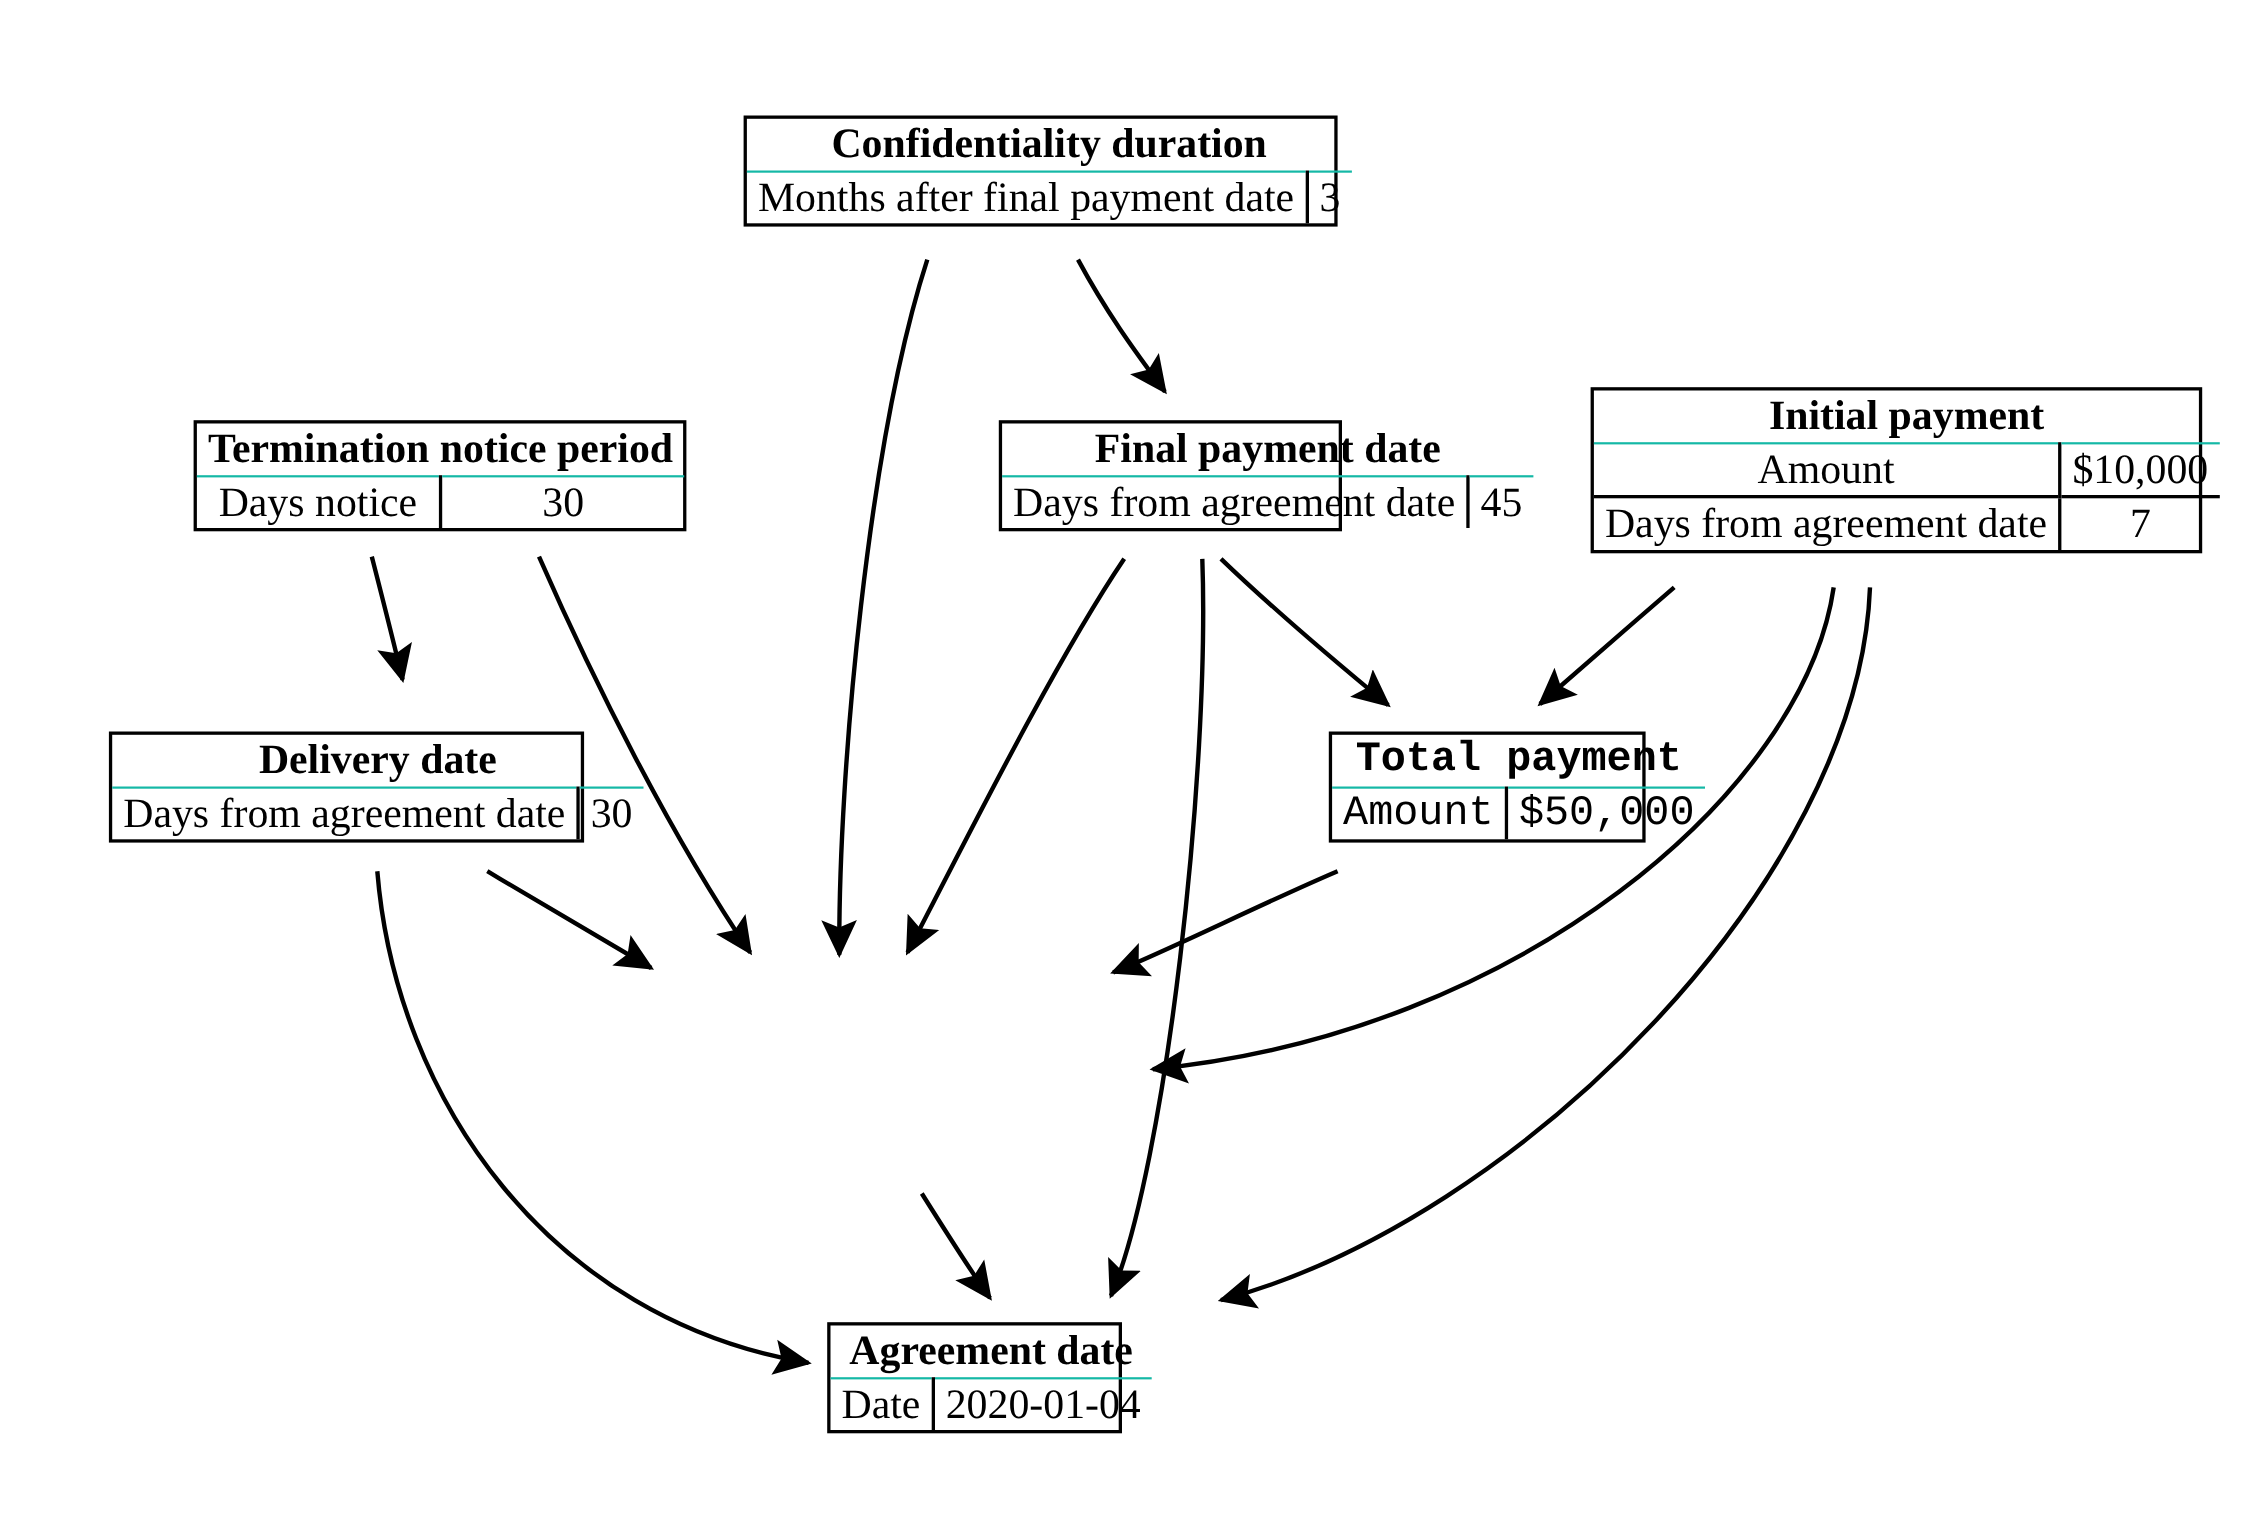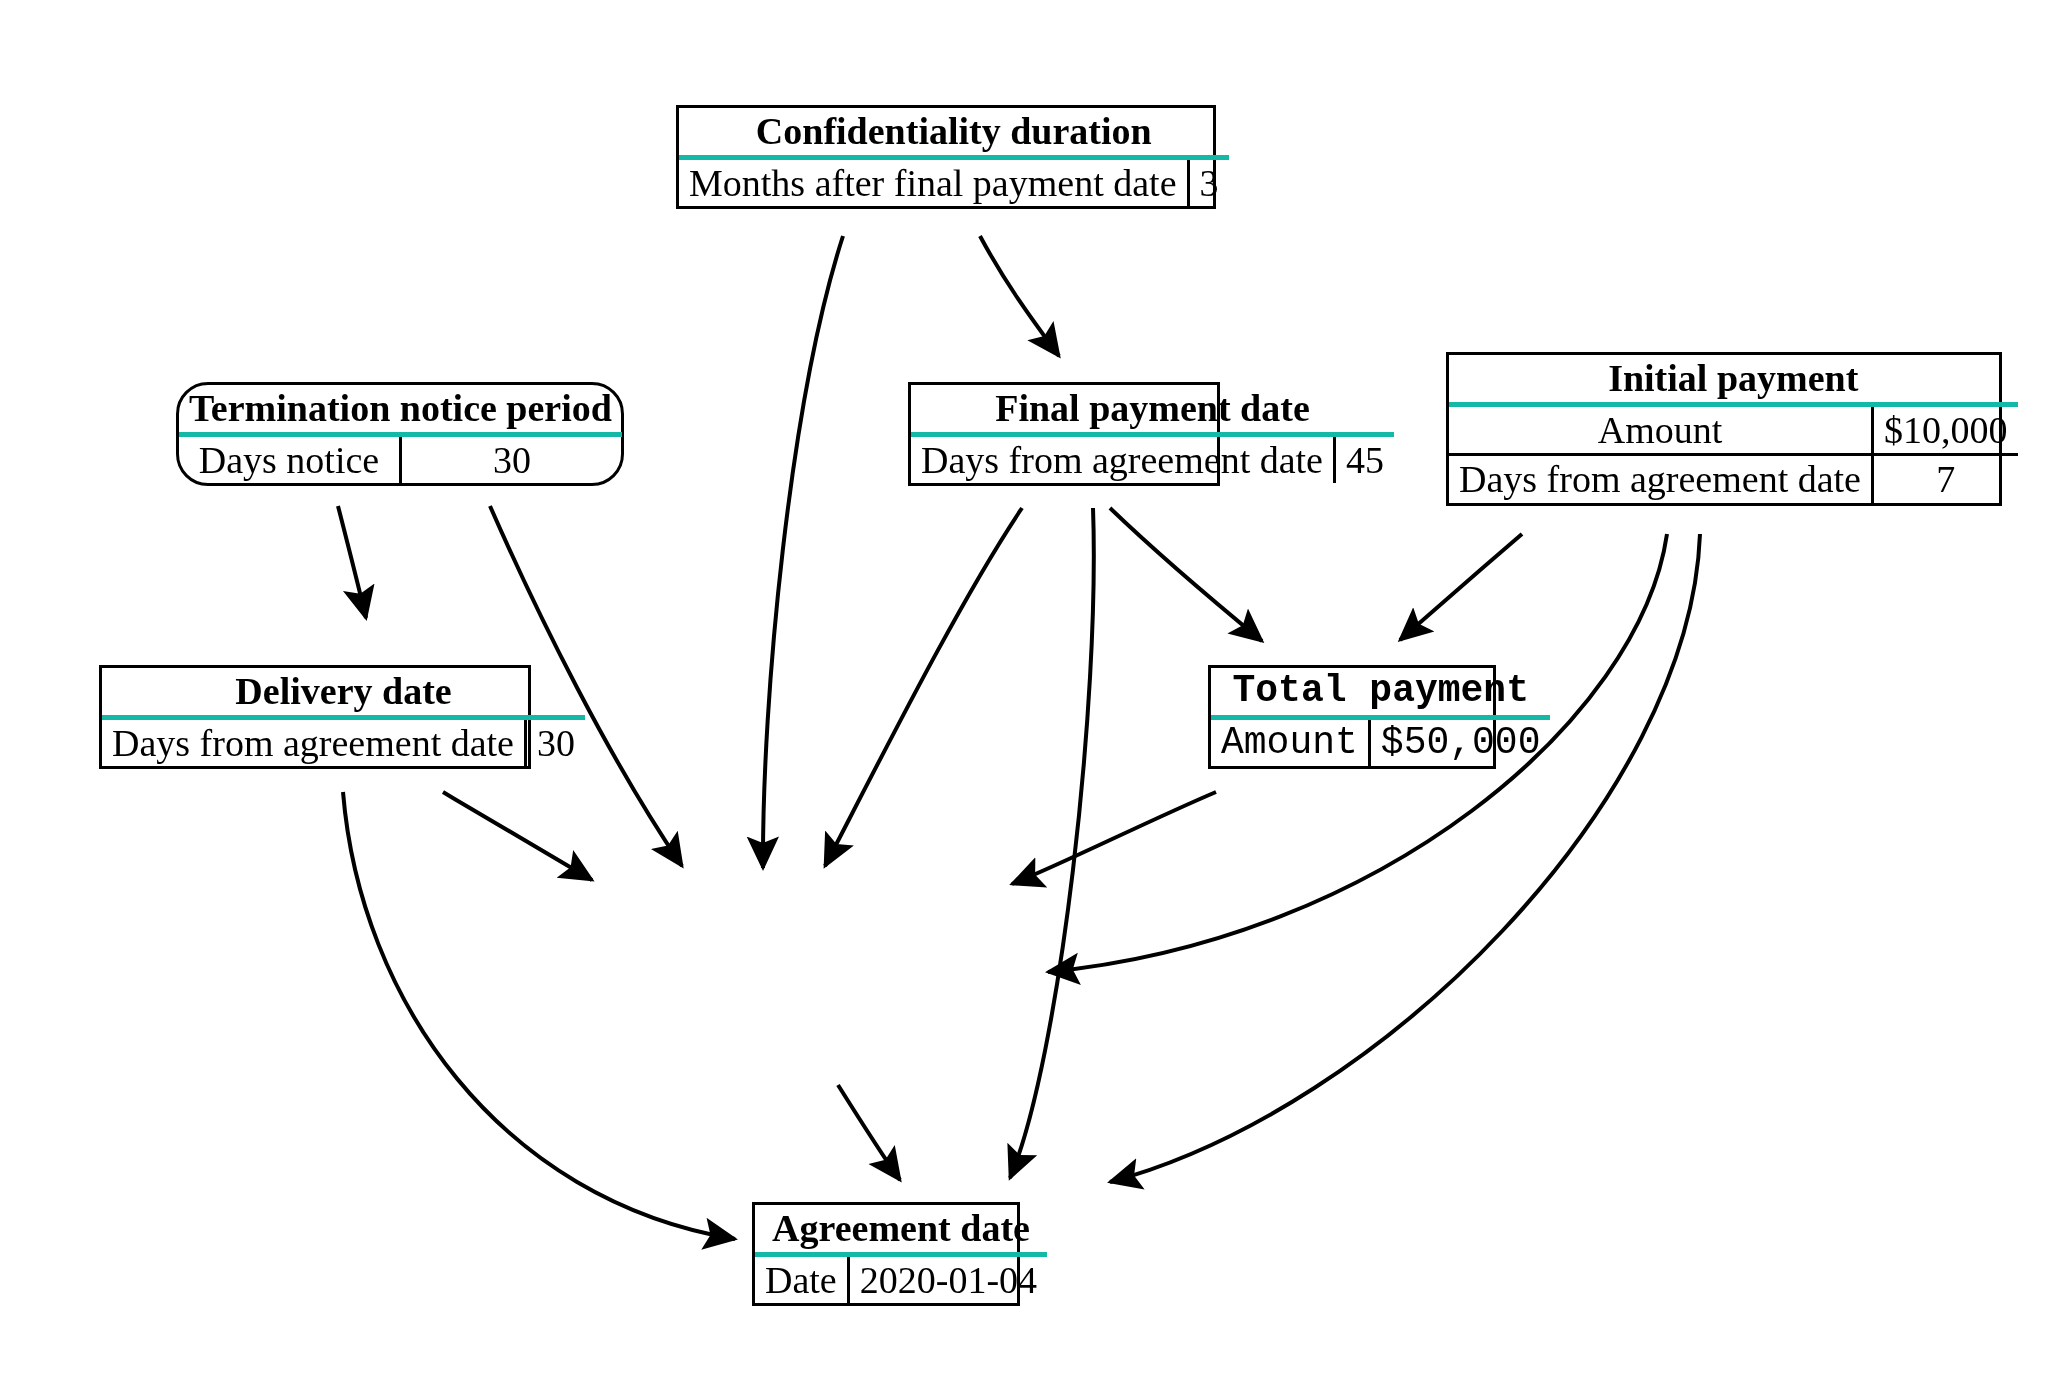--- a/index.html
+++ b/index.html
@@ -41,21 +41,21 @@
     padding: 2px 10px;
     font-size: 38px;
     line-height: 1.12;
     color: #000000;
     white-space: nowrap;
     text-align: center;
     vertical-align: middle;
   }
   .node tr.title-row td {
     font-weight: bold;
-    border-bottom: 5px solid #14b8a6;
+    border-bottom: 2px solid #14b8a6;
     margin-top: 20px;
   }
   .node tr.data-row + tr.data-row td {
     border-top: 3px solid #000000;
   }
   .node td.key {
     border-right: 3px solid #000000;
     text-align: center;
   }
   .node td.val { }
@@ -110,21 +110,21 @@
         <td colspan="2">Confidentiality duration</td>
       </tr>
       <tr class="data-row">
         <td class="key">Months after final payment date</td>
         <td class="val">3</td>
       </tr>
     </tbody>
       </table>
   </div>
 
-  <div class="node" style="left:176px; top:382px; width:448px;border-radius:32px;">
+  <div class="node" style="left:176px; top:382px; width:448px;">
     <table>
       <tbody>
           <tr class="title-row">
         <td colspan="2">Termination notice period</td>
       </tr>
       <tr class="data-row">
         <td class="key" style="width:50%">Days notice</td>
         <td class="val">30</td>
       </tr>
     </tbody>

